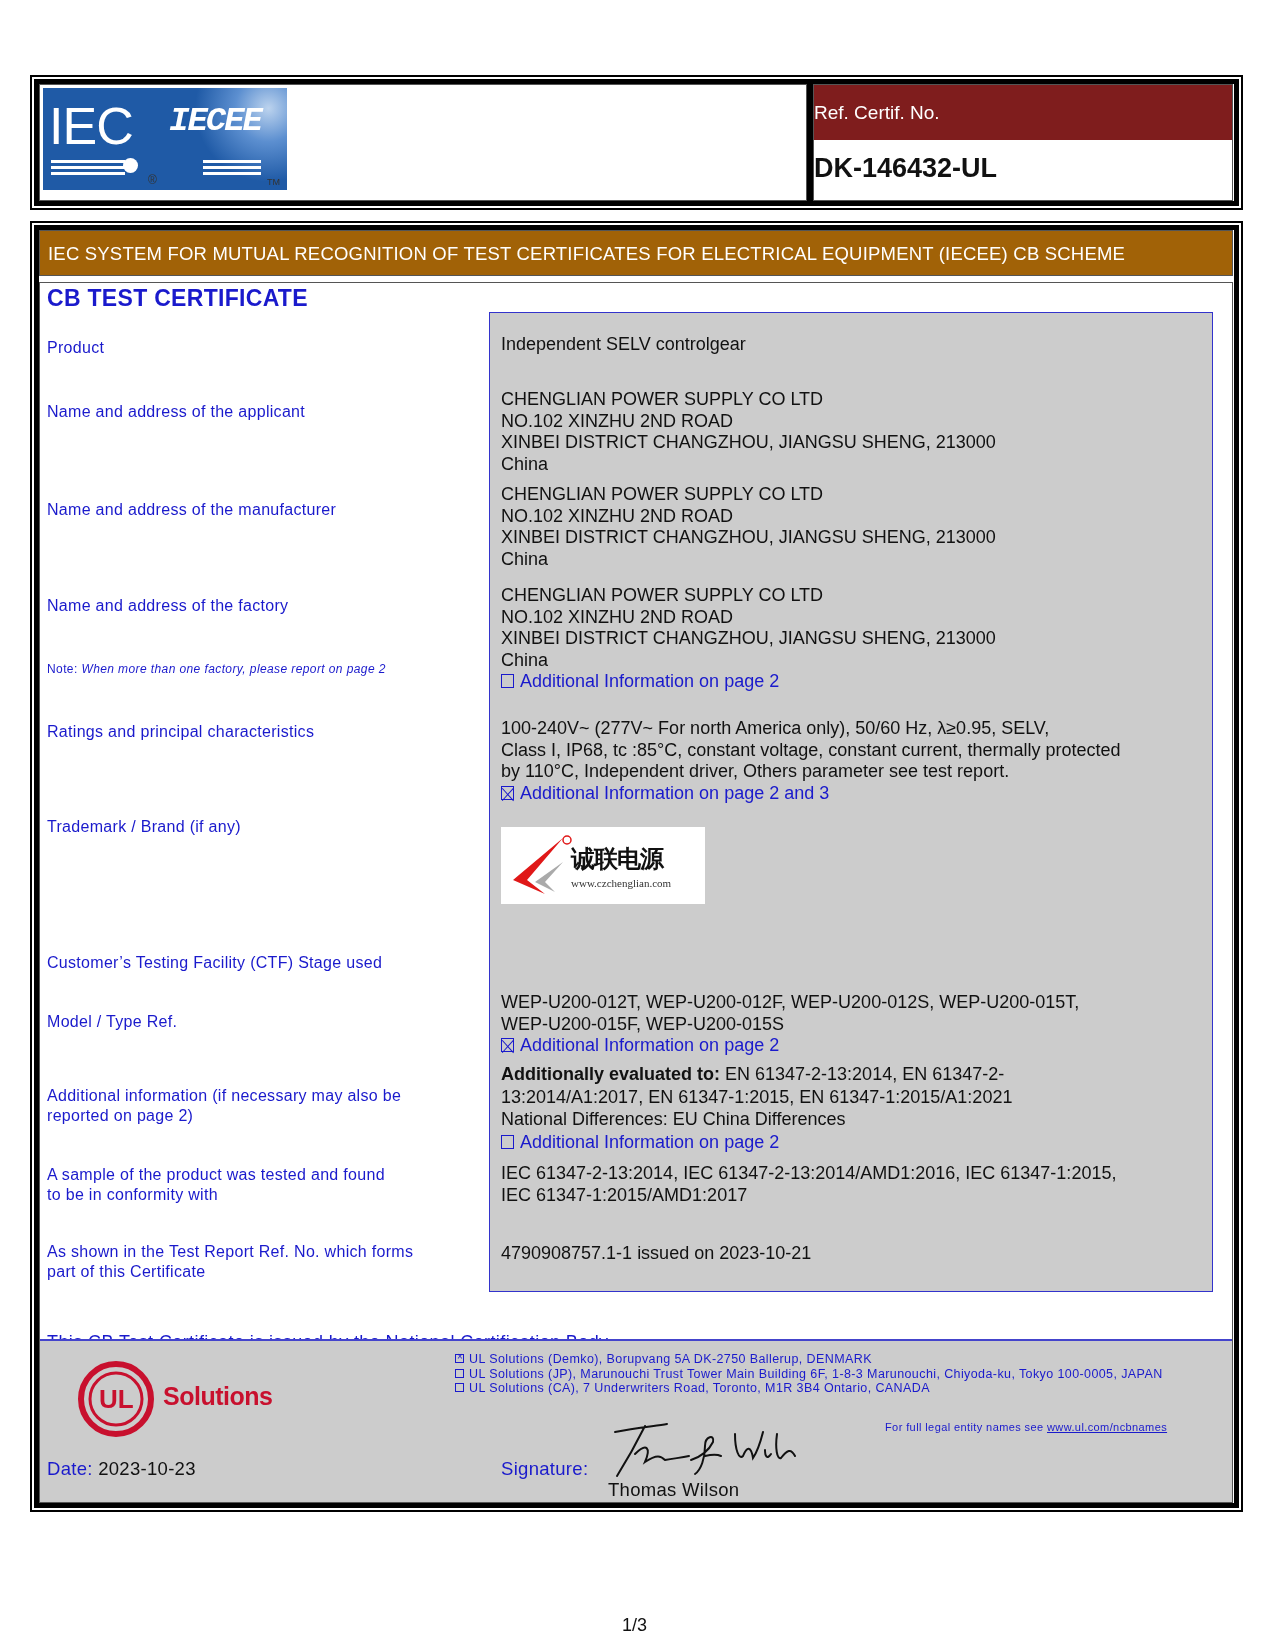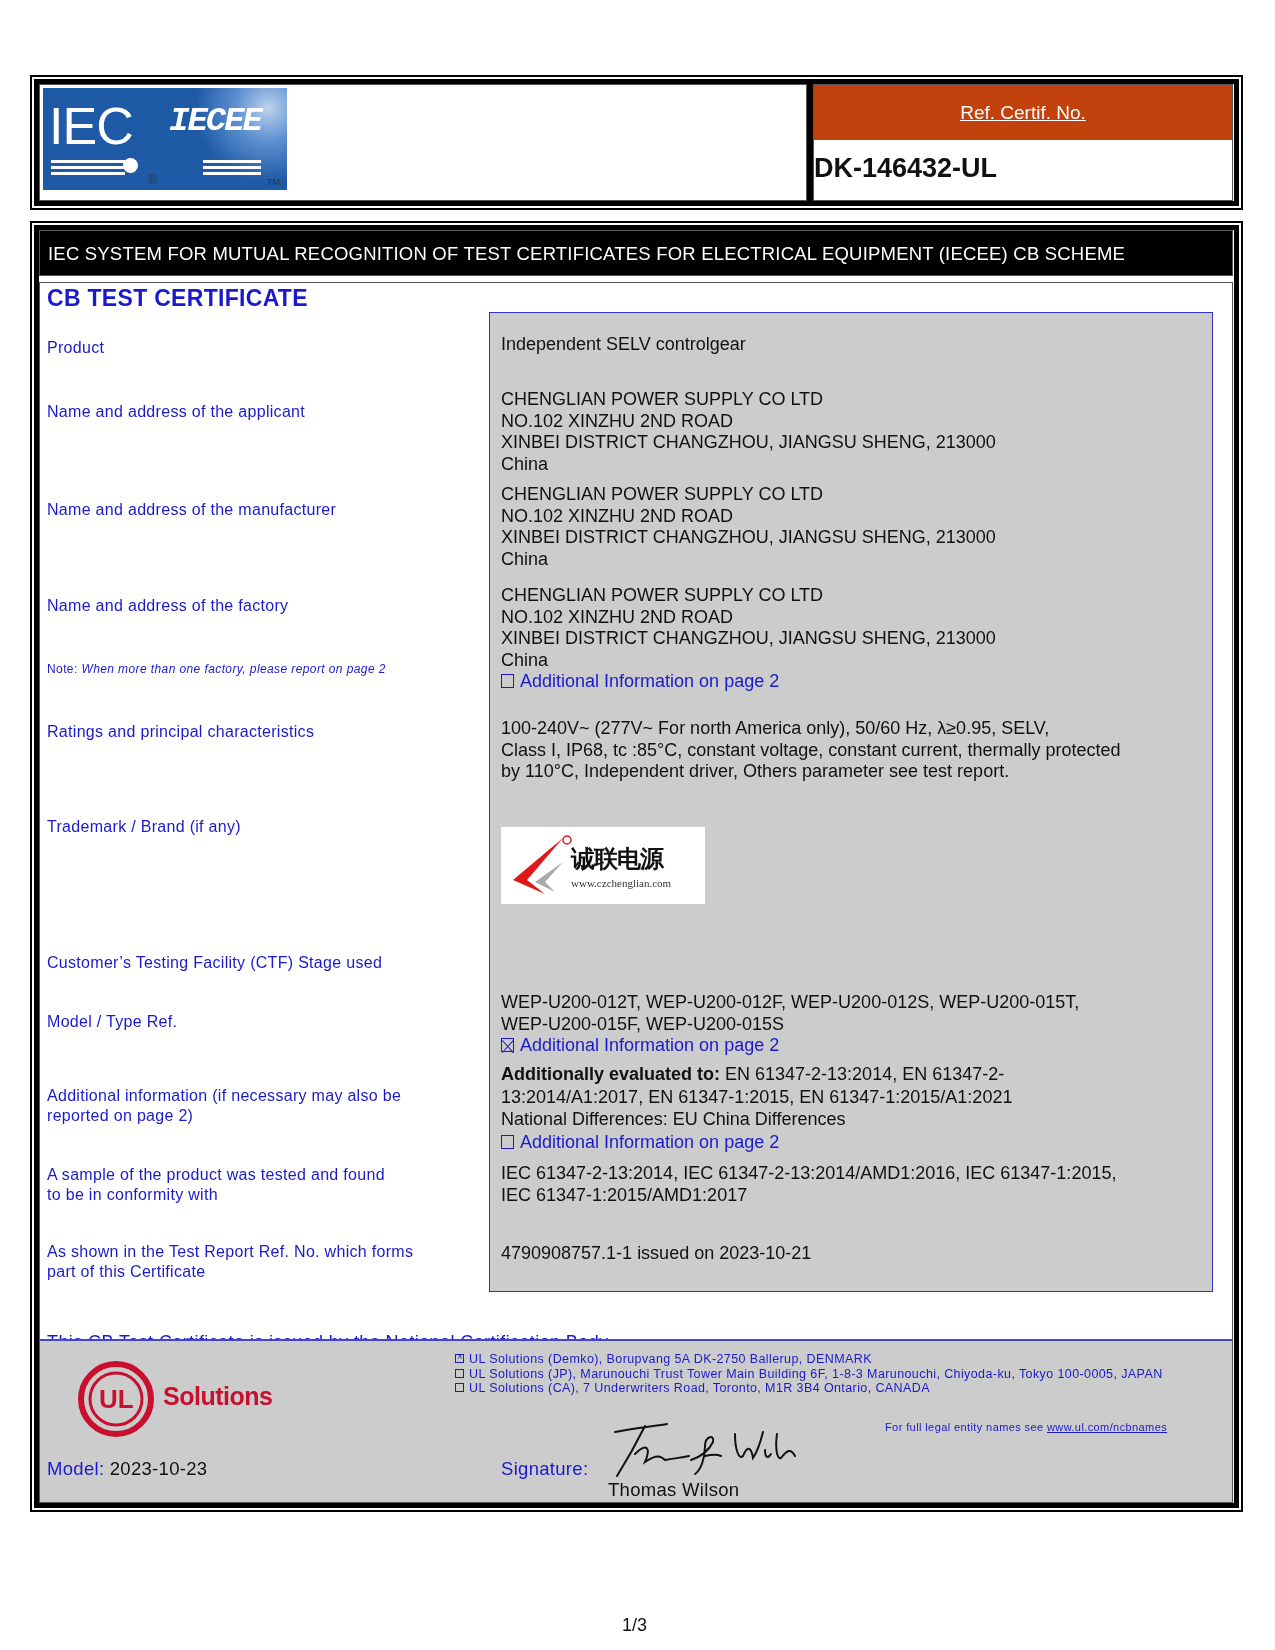--- a/index.html
+++ b/index.html
@@ -48,31 +48,31 @@
     <div style="position:absolute;left:40px;top:72px;width:58px;height:3px;background:#fff;"></div>
     <div style="position:absolute;left:40px;top:78px;width:58px;height:3px;background:#fff;"></div>
     <div style="position:absolute;left:40px;top:84px;width:58px;height:3px;background:#fff;"></div>
   </div>
   <span style="position:absolute;left:227px;top:92px;font-size:9px;color:#333;">TM</span>
 </div>
 
 <div class="abs" style="left:807px;top:80px;width:6px;height:125px;background:#000;"></div>
 
 <div class="abs" style="left:813px;top:84px;width:420px;height:117px;border:1px solid #555;background:#fff;box-sizing:border-box;">
-  <div style="height:55px;background:#c2410c;color:#fff;font-size:19px;text-align:center;line-height:55px;text-decoration:underline;">
+  <div style="height:55px;background:#7f1d1d;color:#fff;font-size:19px;line-height:55px;">
     <span>Ref. Certif. No.</span>
   </div>
   <div style="text-align:left;font-size:27px;font-weight:bold;color:#111;line-height:56px;">DK-146432-UL</div>
 </div>
 
 <div class="frame" style="left:30px;top:221px;width:1213px;height:1291px;">
   <div class="thick"></div>
 </div>
 
-<div class="abs" style="left:39px;top:230px;width:1194px;height:46px;background:#000000;border:1px solid #555;box-sizing:border-box;">
+<div class="abs" style="left:39px;top:230px;width:1194px;height:46px;background:#a16207;border:1px solid #555;box-sizing:border-box;">
   <span style="position:absolute;left:8px;top:12px;color:#fff;font-size:18.5px;letter-spacing:0.2px;white-space:nowrap;">IEC SYSTEM FOR MUTUAL RECOGNITION OF TEST CERTIFICATES FOR ELECTRICAL EQUIPMENT (IECEE) CB SCHEME</span>
 </div>
 
 <div class="abs" style="left:39px;top:282px;width:1194px;height:1221px;background:#fff;border:1px solid #555;box-sizing:border-box;"></div>
 
 <div class="abs" style="left:47px;top:285px;font-size:23px;font-weight:bold;color:#1a1acc;letter-spacing:0.3px;">CB TEST CERTIFICATE</div>
 
 <div class="abs" style="left:489px;top:312px;width:724px;height:980px;background:#cccccc;border:1.5px solid #3333cc;box-sizing:border-box;"></div>
 
 <div class="abs lbl" style="left:47px;top:338px;">Product</div>
@@ -122,20 +122,23 @@
   <div>China</div>
   <div class="addl">
     <span class="chk"></span><span>Additional Information on page 2</span>
   </div>
 </div>
 
 <div class="abs val" style="left:501px;top:718px;">
   <div>100-240V~ (277V~ For north America only), 50/60 Hz, λ≥0.95, SELV,</div>
   <div>Class I, IP68, tc :85°C, constant voltage, constant current, thermally protected</div>
   <div>by 110°C, Independent driver, Others parameter see test report.</div>
+  <div class="addl">
+    <span class="chk x"></span><span>Additional Information on page 2 and 3</span>
+  </div>
 </div>
 
 <div class="abs" style="left:501px;top:827px;width:204px;height:77px;background:#fff;">
   <svg width="70" height="70" viewBox="0 0 70 70" style="position:absolute;left:4px;top:5px;">
     <polygon points="58,6 8,48 40,62 22,48" fill="#e01818"></polygon>
     <polygon points="58,30 30,50 50,60 40,50" fill="#aaaaaa"></polygon>
     <circle cx="62" cy="8" r="4" fill="none" stroke="#e01818" stroke-width="1.5"></circle>
   </svg>
   <span style="position:absolute;left:70px;top:16px;font-size:24px;font-weight:bold;color:#111;font-family:'DejaVu Sans',sans-serif;letter-spacing:-1px;">诚联电源</span>
   <span style="position:absolute;left:70px;top:50px;font-size:11px;color:#333;font-family:'Liberation Serif',serif;">www.czchenglian.com</span>
@@ -184,21 +187,21 @@
   <div><span class="smchk x"></span><span>UL Solutions (Demko), Borupvang 5A DK-2750 Ballerup, DENMARK</span></div>
   <div><span class="smchk"></span><span>UL Solutions (JP), Marunouchi Trust Tower Main Building 6F, 1-8-3 Marunouchi, Chiyoda-ku, Tokyo 100-0005, JAPAN</span></div>
   <div><span class="smchk"></span><span>UL Solutions (CA), 7 Underwriters Road, Toronto, M1R 3B4 Ontario, CANADA</span></div>
 </div>
 
 <div class="abs" style="left:885px;top:1421px;font-size:11px;color:#1a1acc;letter-spacing:0.4px;white-space:nowrap;">
   <span>For full legal entity names see </span><a style="color:#1a1acc;text-decoration:underline;">www.ul.com/ncbnames</a>
 </div>
 
 <div class="abs" style="left:47px;top:1458px;font-size:18.5px;letter-spacing:0.3px;">
-  <span class="blue">Model:</span><span style="color:#111;"> 2023-10-23</span>
+  <span class="blue">Date:</span><span style="color:#111;"> 2023-10-23</span>
 </div>
 
 <div class="abs" style="left:501px;top:1458px;font-size:18.5px;color:#1a1acc;letter-spacing:0.3px;">Signature:</div>
 <svg class="abs" width="200" height="60" viewBox="0 0 200 60" style="left:605px;top:1420px;">
   <path d="M10,12 C30,8 50,6 62,4 M40,6 C32,22 22,40 12,56 M30,34 C42,22 46,28 40,42 C52,34 56,36 60,40 C70,38 76,38 84,36" fill="none" stroke="#111" stroke-width="2" stroke-linecap="round"></path>
   <path d="M86,40 C98,36 104,30 108,22 C110,14 100,16 100,26 C100,38 96,50 90,54 M100,36 C108,34 112,34 116,36" fill="none" stroke="#111" stroke-width="2" stroke-linecap="round"></path>
   <path d="M130,14 C130,30 134,40 138,36 C142,26 146,26 148,38 C152,32 156,20 158,12 M160,30 C160,36 162,40 166,34 M172,14 C170,28 172,40 176,38 C182,30 186,28 190,36" fill="none" stroke="#111" stroke-width="2" stroke-linecap="round"></path>
 </svg>
 <div class="abs" style="left:608px;top:1479px;font-size:18.5px;color:#111;letter-spacing:0.3px;">Thomas Wilson</div>
 

